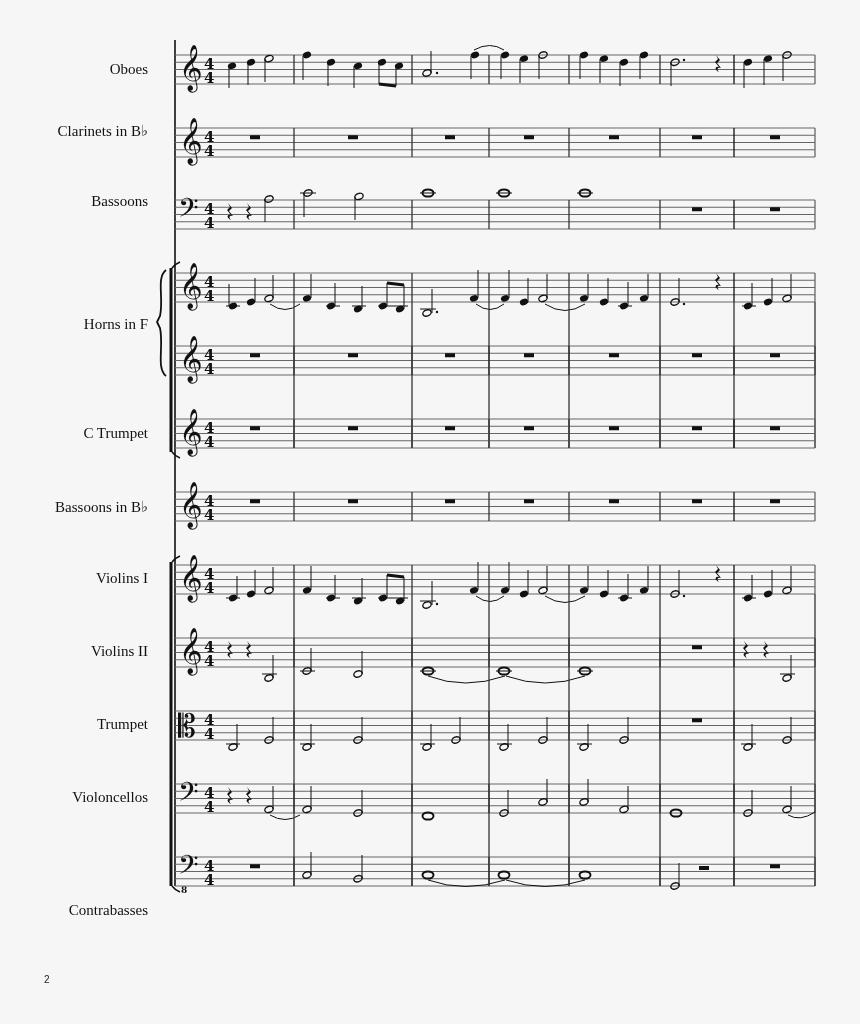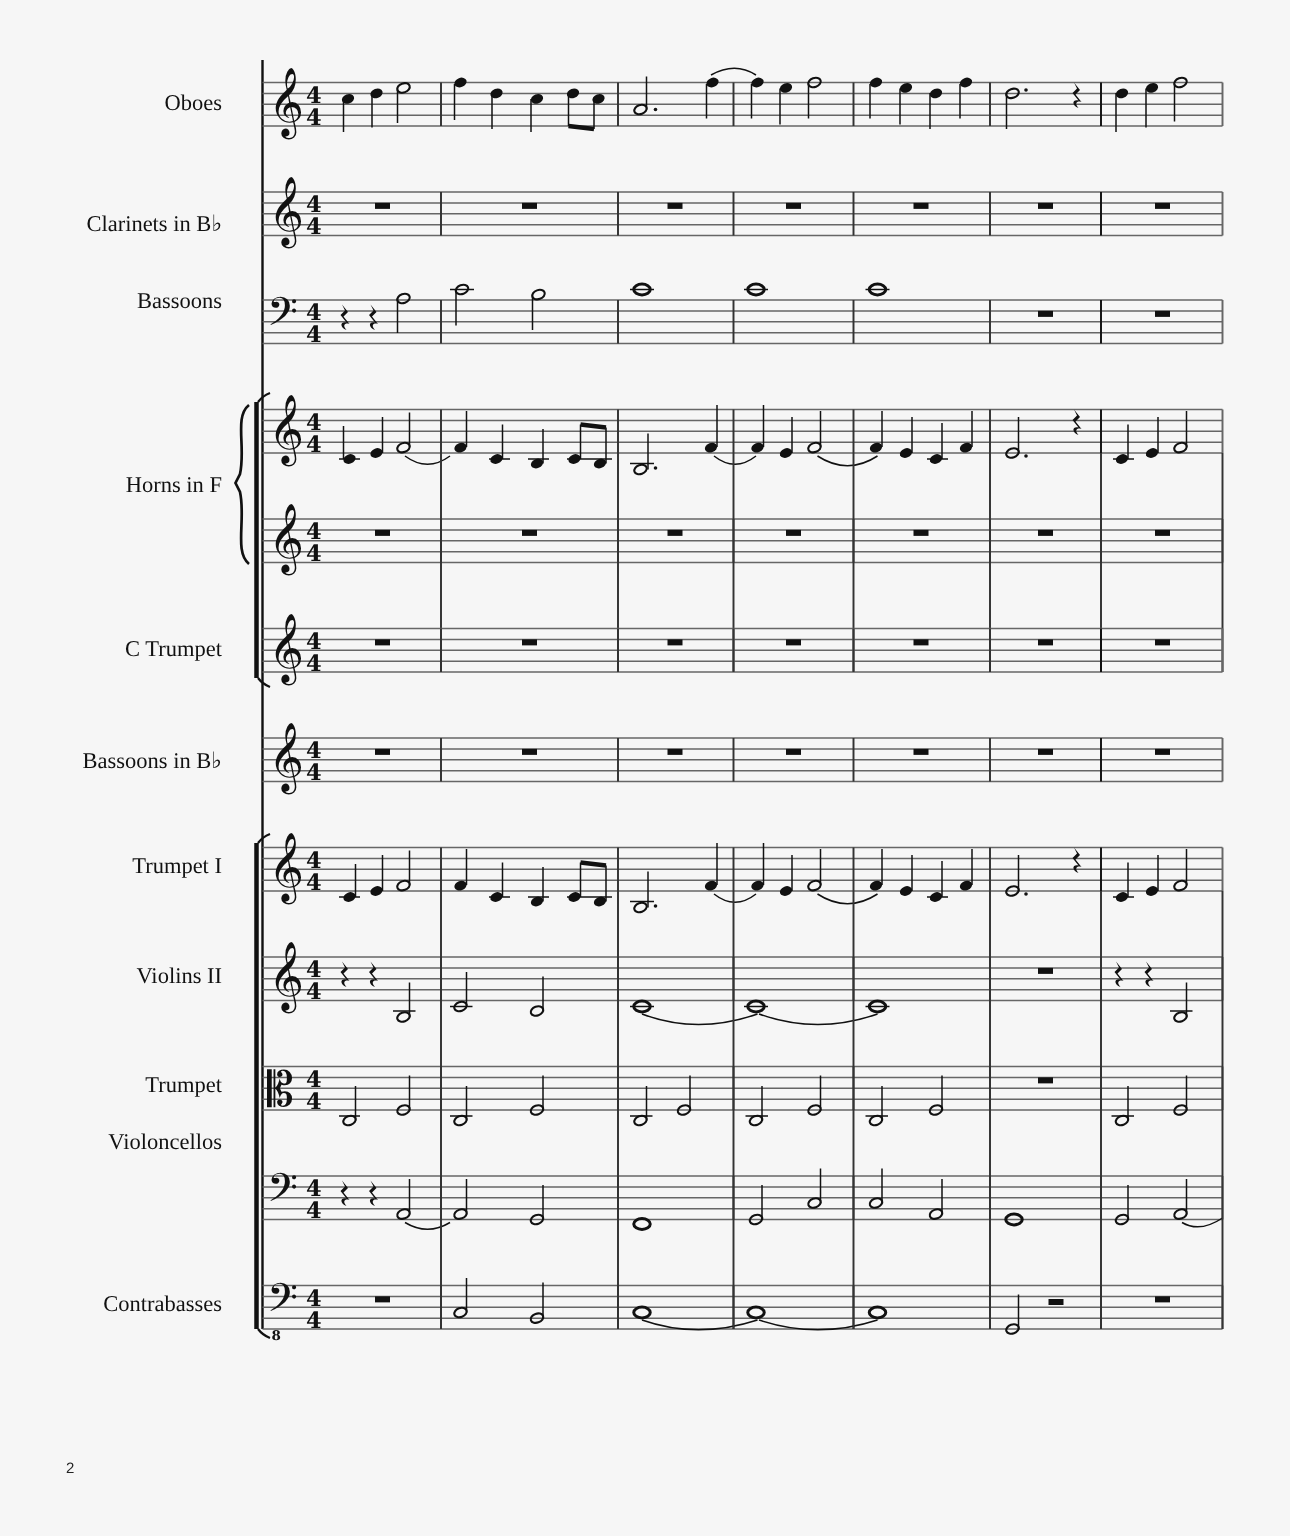--- a/index.html
+++ b/index.html
@@ -5,30 +5,30 @@
   html, body { margin:0; padding:0; }
   body { width:860px; height:1024px; background:#f6f6f6; position:relative; overflow:hidden; font-family:"Liberation Serif","DejaVu Serif",serif; }
   .label { position:absolute; right:712px; font-size:15px; color:#111; white-space:nowrap; text-align:right; }
   .page-num { position:absolute; left:44px; top:974px; font-size:10px; color:#222; font-family:"Liberation Sans",sans-serif; }
   svg#score { position:absolute; left:0; top:0; }
 </style>
 </head>
 <body>
 
 <div class="label" style="top:61px">Oboes</div>
-<div class="label" style="top:140px">Clarinets in B♭</div>
+<div class="label" style="top:122px">Clarinets in B♭</div>
 <div class="label" style="top:193px">Bassoons</div>
 <div class="label" style="top:316px">Horns in F</div>
 <div class="label" style="top:425px">C Trumpet</div>
 <div class="label" style="top:498px">Bassoons in B♭</div>
-<div class="label" style="top:570px">Trumpet I</div>
+<div class="label" style="top:570px">Violins I</div>
 <div class="label" style="top:643px">Violins II</div>
 <div class="label" style="top:716px">Trumpet</div>
-<div class="label" style="top:754px">Violoncellos</div>
-<div class="label" style="top:862px">Contrabasses</div>
+<div class="label" style="top:789px">Violoncellos</div>
+<div class="label" style="top:902px">Contrabasses</div>
 
 <div class="page-num">2</div>
 
 <svg id="score" width="860" height="1024" viewBox="0 0 860 1024" xmlns="http://www.w3.org/2000/svg">
   <defs>
 
     <g id="staff">
       <line x1="175" y1="0" x2="815" y2="0" stroke="#666" stroke-width="1"></line>
       <line x1="175" y1="7.25" x2="815" y2="7.25" stroke="#666" stroke-width="1"></line>
       <line x1="175" y1="14.5" x2="815" y2="14.5" stroke="#666" stroke-width="1"></line>

